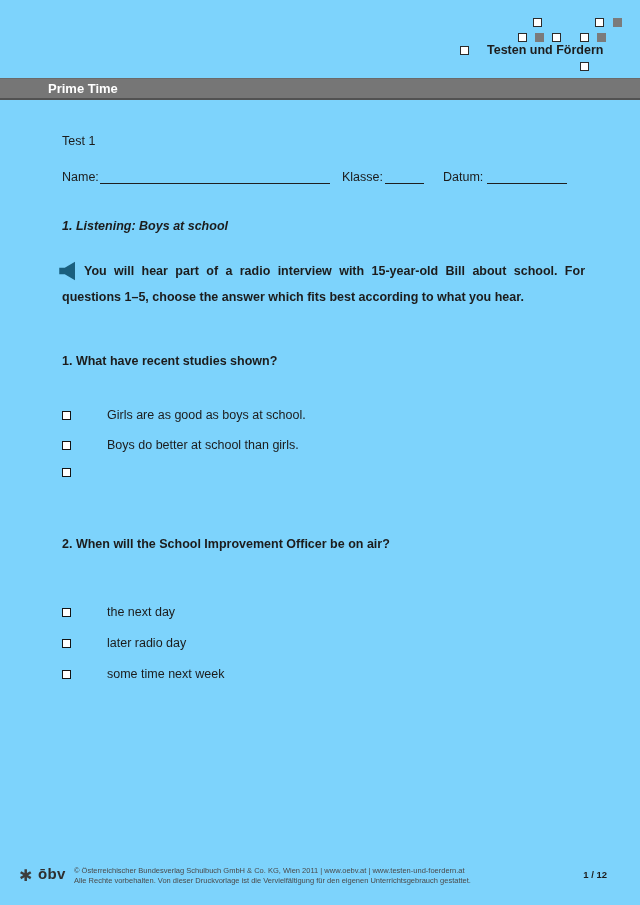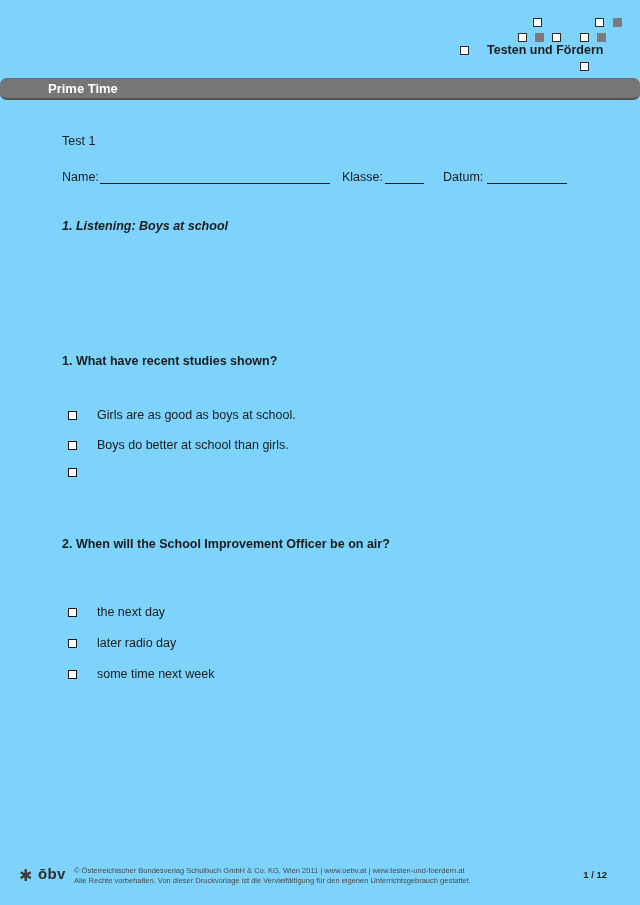--- a/index.html
+++ b/index.html
@@ -34,21 +34,20 @@
   }
 
   
   .title-bar {
     position: absolute;
     left: 0; top: 78px;
     width: 640px; height: 19px;
     background: #767676;
     border-top: 1px solid #6a6a6a;
     border-bottom: 2px solid #525252;
-    border-radius: 7px;
   }
   .title-bar-label {
     position: absolute;
     left: 48px; top: 0;
     line-height: 19px;
     font-size: 13px;
     font-weight: bold;
     color: #ffffff;
   }
 
@@ -101,24 +100,24 @@
     position: absolute;
     left: 62px;
     font-size: 12.5px;
     font-weight: bold;
   }
   .q1-heading { top: 354px; }
   .q2-heading { top: 537px; }
 
   .option {
     position: absolute;
-    left: 68px;
+    left: 62px;
     display: flex;
     align-items: center;
-    gap: 20px;
+    gap: 36px;
     font-size: 12.5px;
   }
   .q1-opt-0 { top: 408px; }
   .q1-opt-1 { top: 438px; }
   .q1-opt-2 { top: 468px; }
   .q2-opt-0 { top: 605px; }
   .q2-opt-1 { top: 636px; }
   .q2-opt-2 { top: 667px; }
   .checkbox {
     display: inline-block;
@@ -188,20 +187,26 @@
     <span class="field-label name-label">Name:</span>
     <span class="fill-line name-line"></span>
     <span class="field-label klasse-label">Klasse:</span>
     <span class="fill-line klasse-line"></span>
     <span class="field-label datum-label">Datum:</span>
     <span class="fill-line datum-line"></span>
   </div>
 
   <div class="section-heading">1. Listening: Boys at school</div>
 
+  <div class="instruction">
+    <svg class="speaker-icon" viewBox="0 0 16 16" xmlns="http://www.w3.org/2000/svg">
+      <path d="M1 5.4 L5.4 5.4 L13.6 0.6 L13.6 15.4 L5.4 10.6 L1 10.6 Z" fill="#1a5f7e"></path>
+    </svg>
+    <span>You will hear part of a radio interview with 15-year-old Bill about school. For questions 1–5, choose the answer which fits best according to what you hear.</span>
+  </div>
 
   <div class="q-heading q1-heading">1. What have recent studies shown?</div>
   <div class="option q1-opt-0">
     <span class="checkbox"></span>
     <span>Girls are as good as boys at school.</span>
   </div>
   <div class="option q1-opt-1">
     <span class="checkbox"></span>
     <span>Boys do better at school than girls.</span>
   </div>

